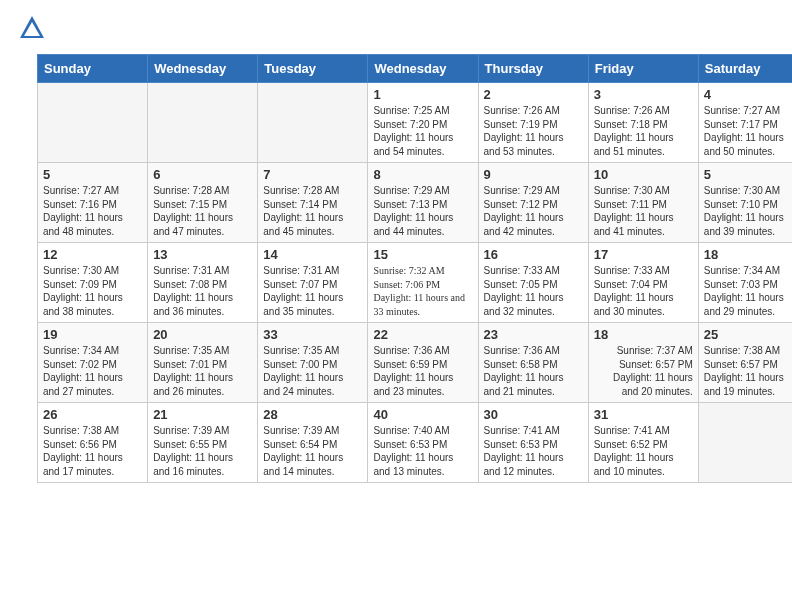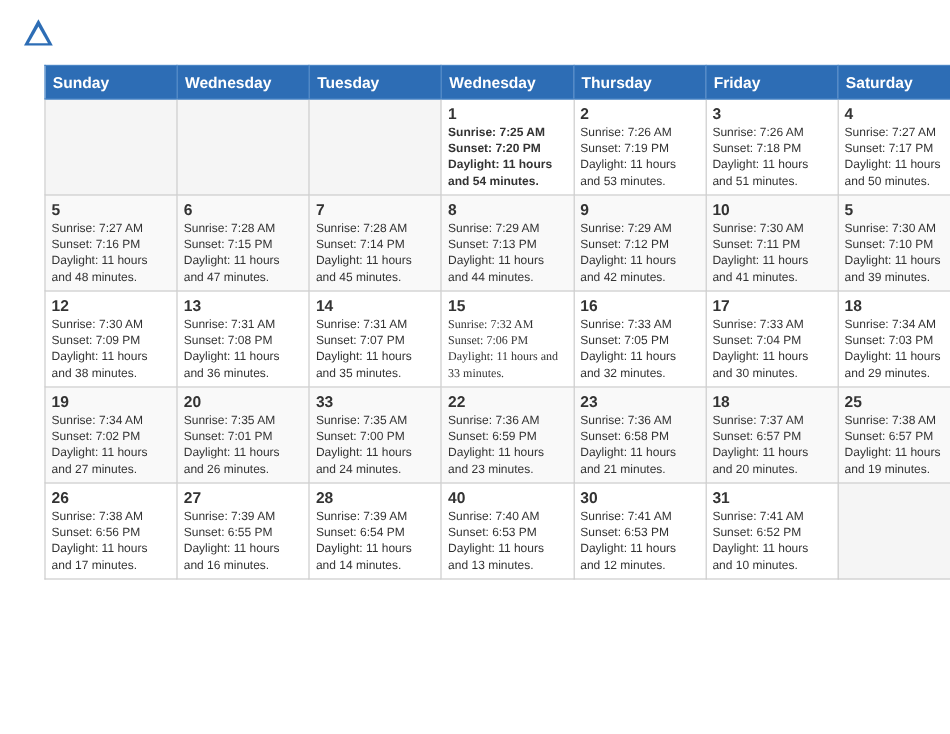--- a/index.html
+++ b/index.html
@@ -127,21 +127,21 @@
         <th>Saturday</th>
       </tr>
   </thead>
   <tbody id="calendar-body">
   <tr>
         <td class="empty"></td>
         <td class="empty"></td>
         <td class="empty"></td>
         <td>
           <span class="day-number">1</span>
-          <div class="day-info" style="white-space: pre-line; font-weight: bold;">Sunrise: 7:25 AM
+          <div class="day-info" style="white-space: pre-line;">Sunrise: 7:25 AM
 Sunset: 7:20 PM
 Daylight: 11 hours and 54 minutes.</div>
         </td>
         <td>
           <span class="day-number">2</span>
           <div class="day-info" style="white-space: pre-line;">Sunrise: 7:26 AM
 Sunset: 7:19 PM
 Daylight: 11 hours and 53 minutes.</div>
         </td>
         <td>
@@ -271,40 +271,40 @@
 Daylight: 11 hours and 23 minutes.</div>
         </td>
         <td>
           <span class="day-number">23</span>
           <div class="day-info" style="white-space: pre-line;">Sunrise: 7:36 AM
 Sunset: 6:58 PM
 Daylight: 11 hours and 21 minutes.</div>
         </td>
         <td>
           <span class="day-number">18</span>
-          <div class="day-info" style="white-space: pre-line;">Sunrise: 7:37 AM
+          <div class="day-info" style="white-space: pre-line; text-align: right;">Sunrise: 7:37 AM
 Sunset: 6:57 PM
 Daylight: 11 hours and 20 minutes.</div>
         </td>
         <td>
           <span class="day-number">25</span>
           <div class="day-info" style="white-space: pre-line;">Sunrise: 7:38 AM
 Sunset: 6:57 PM
 Daylight: 11 hours and 19 minutes.</div>
         </td>
       </tr>
       <tr>
         <td>
           <span class="day-number">26</span>
           <div class="day-info" style="white-space: pre-line;">Sunrise: 7:38 AM
 Sunset: 6:56 PM
 Daylight: 11 hours and 17 minutes.</div>
         </td>
         <td>
-          <span class="day-number">27</span>
+          <span class="day-number">21</span>
           <div class="day-info" style="white-space: pre-line;">Sunrise: 7:39 AM
 Sunset: 6:55 PM
 Daylight: 11 hours and 16 minutes.</div>
         </td>
         <td>
           <span class="day-number">28</span>
           <div class="day-info" style="white-space: pre-line;">Sunrise: 7:39 AM
 Sunset: 6:54 PM
 Daylight: 11 hours and 14 minutes.</div>
         </td>

